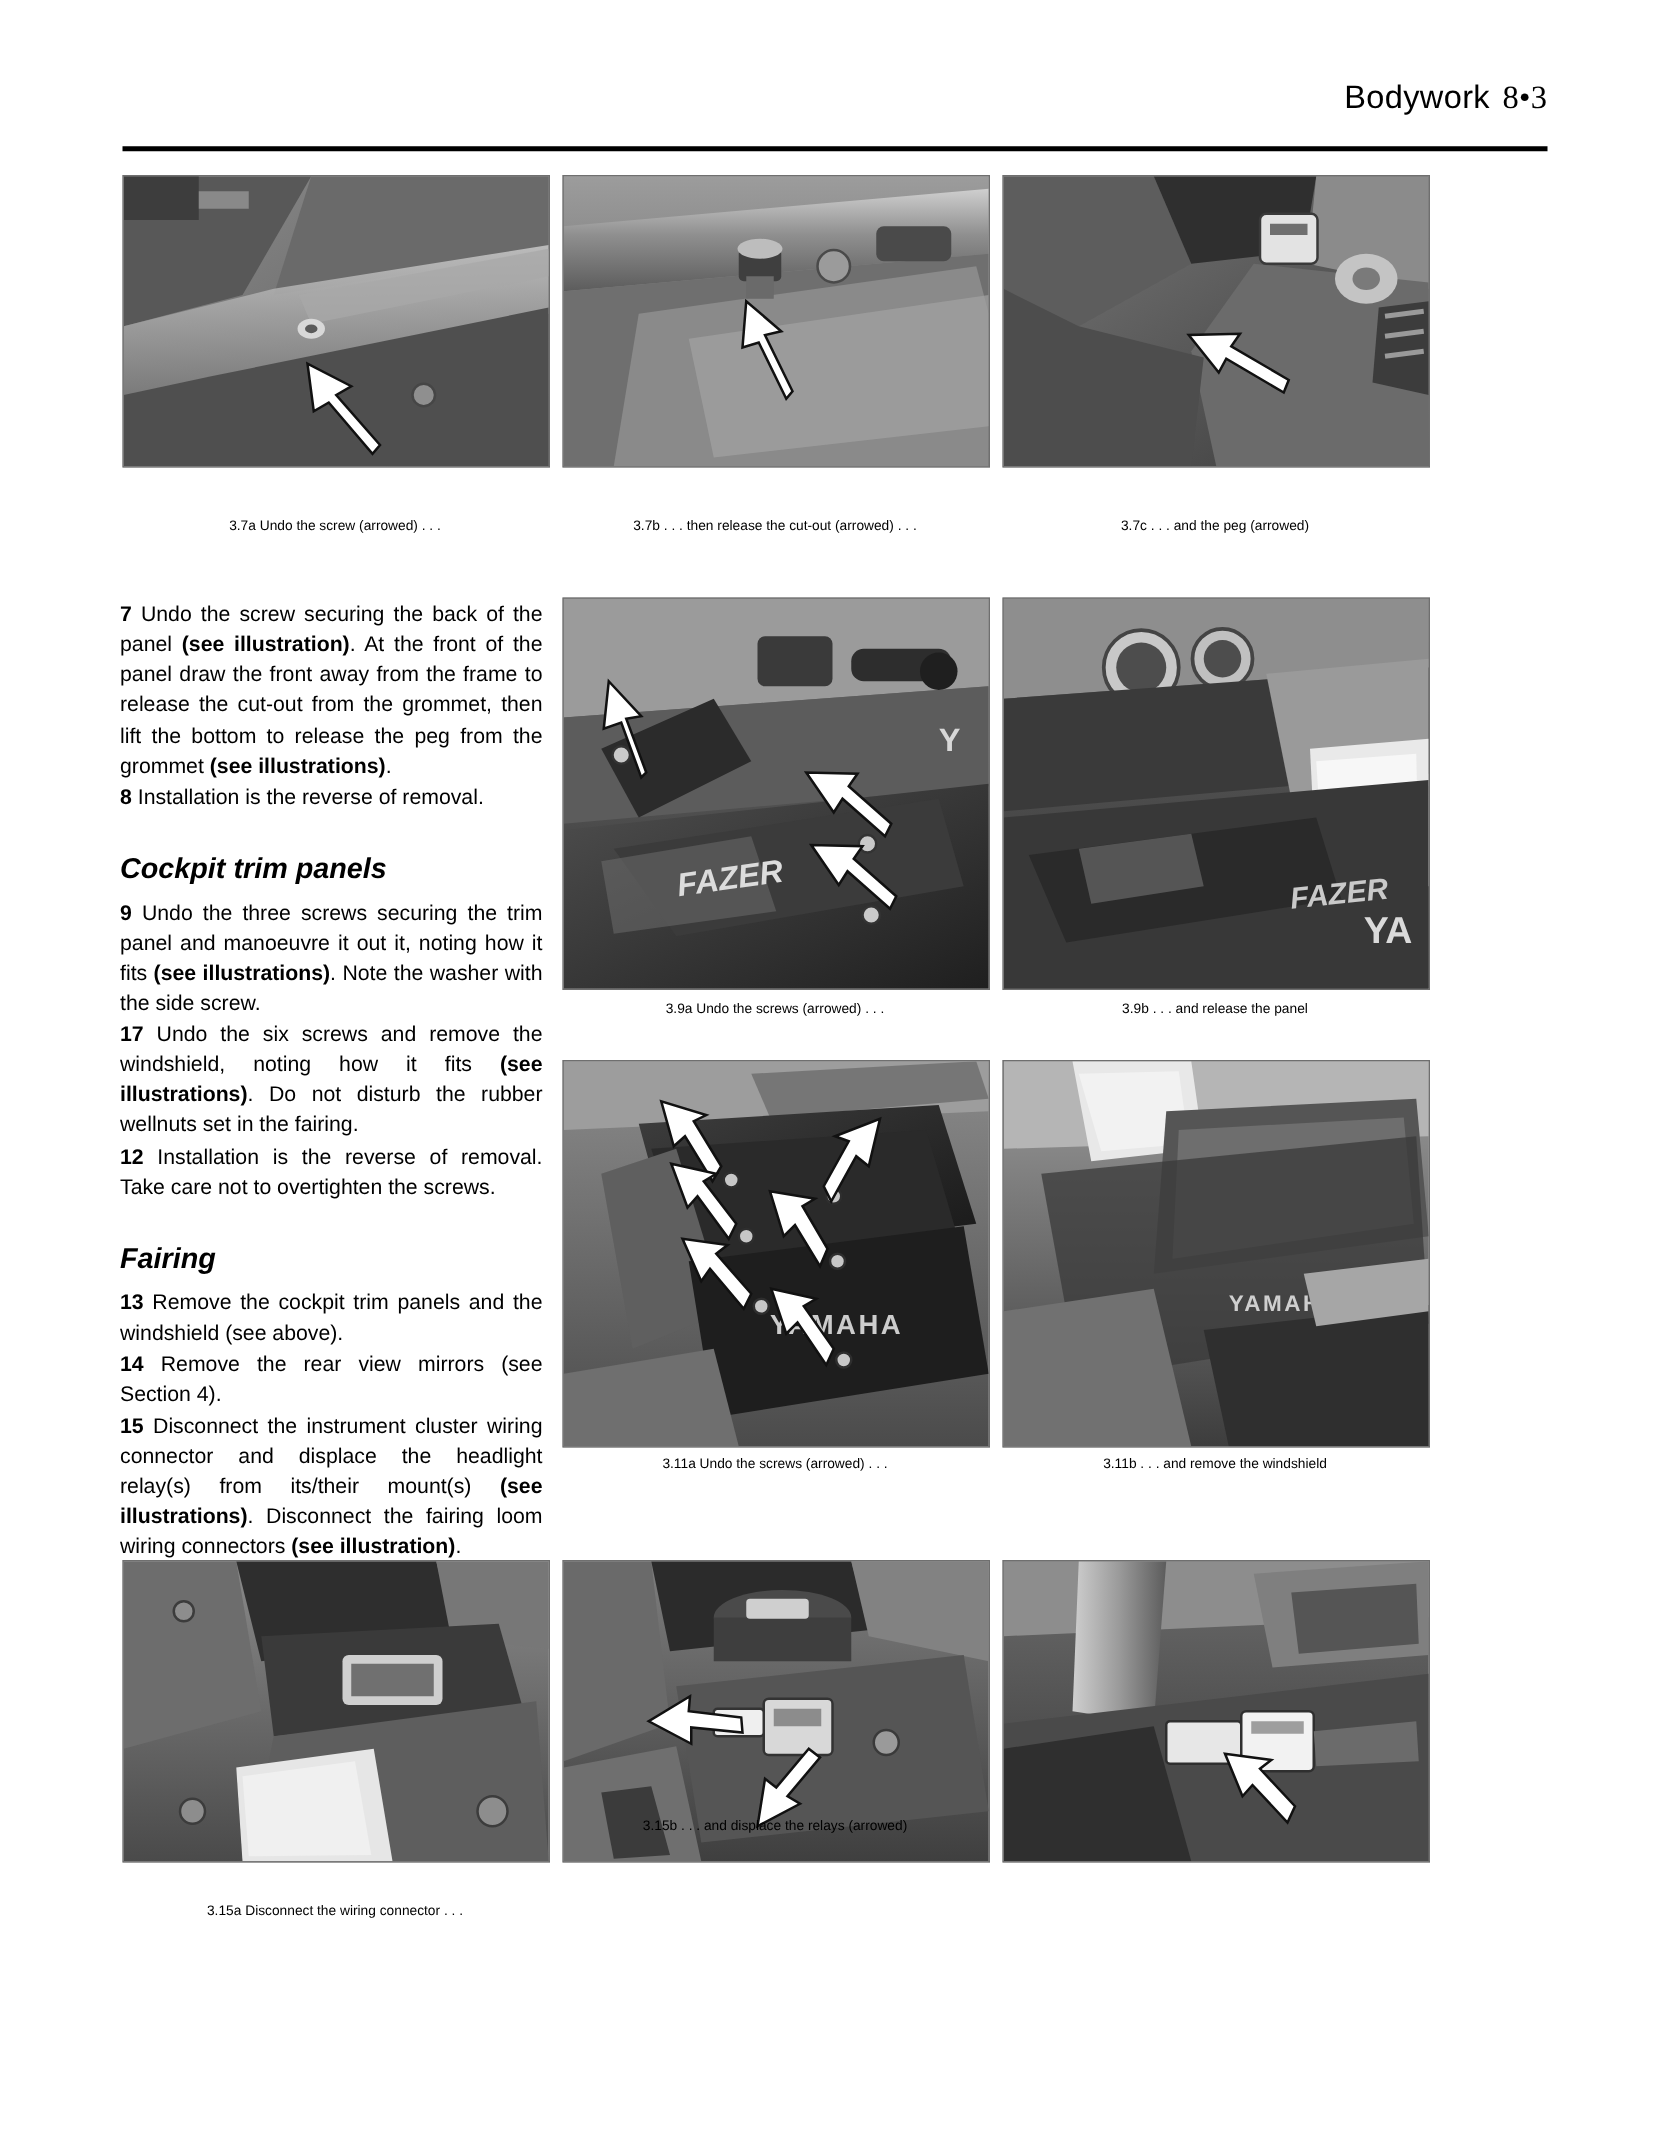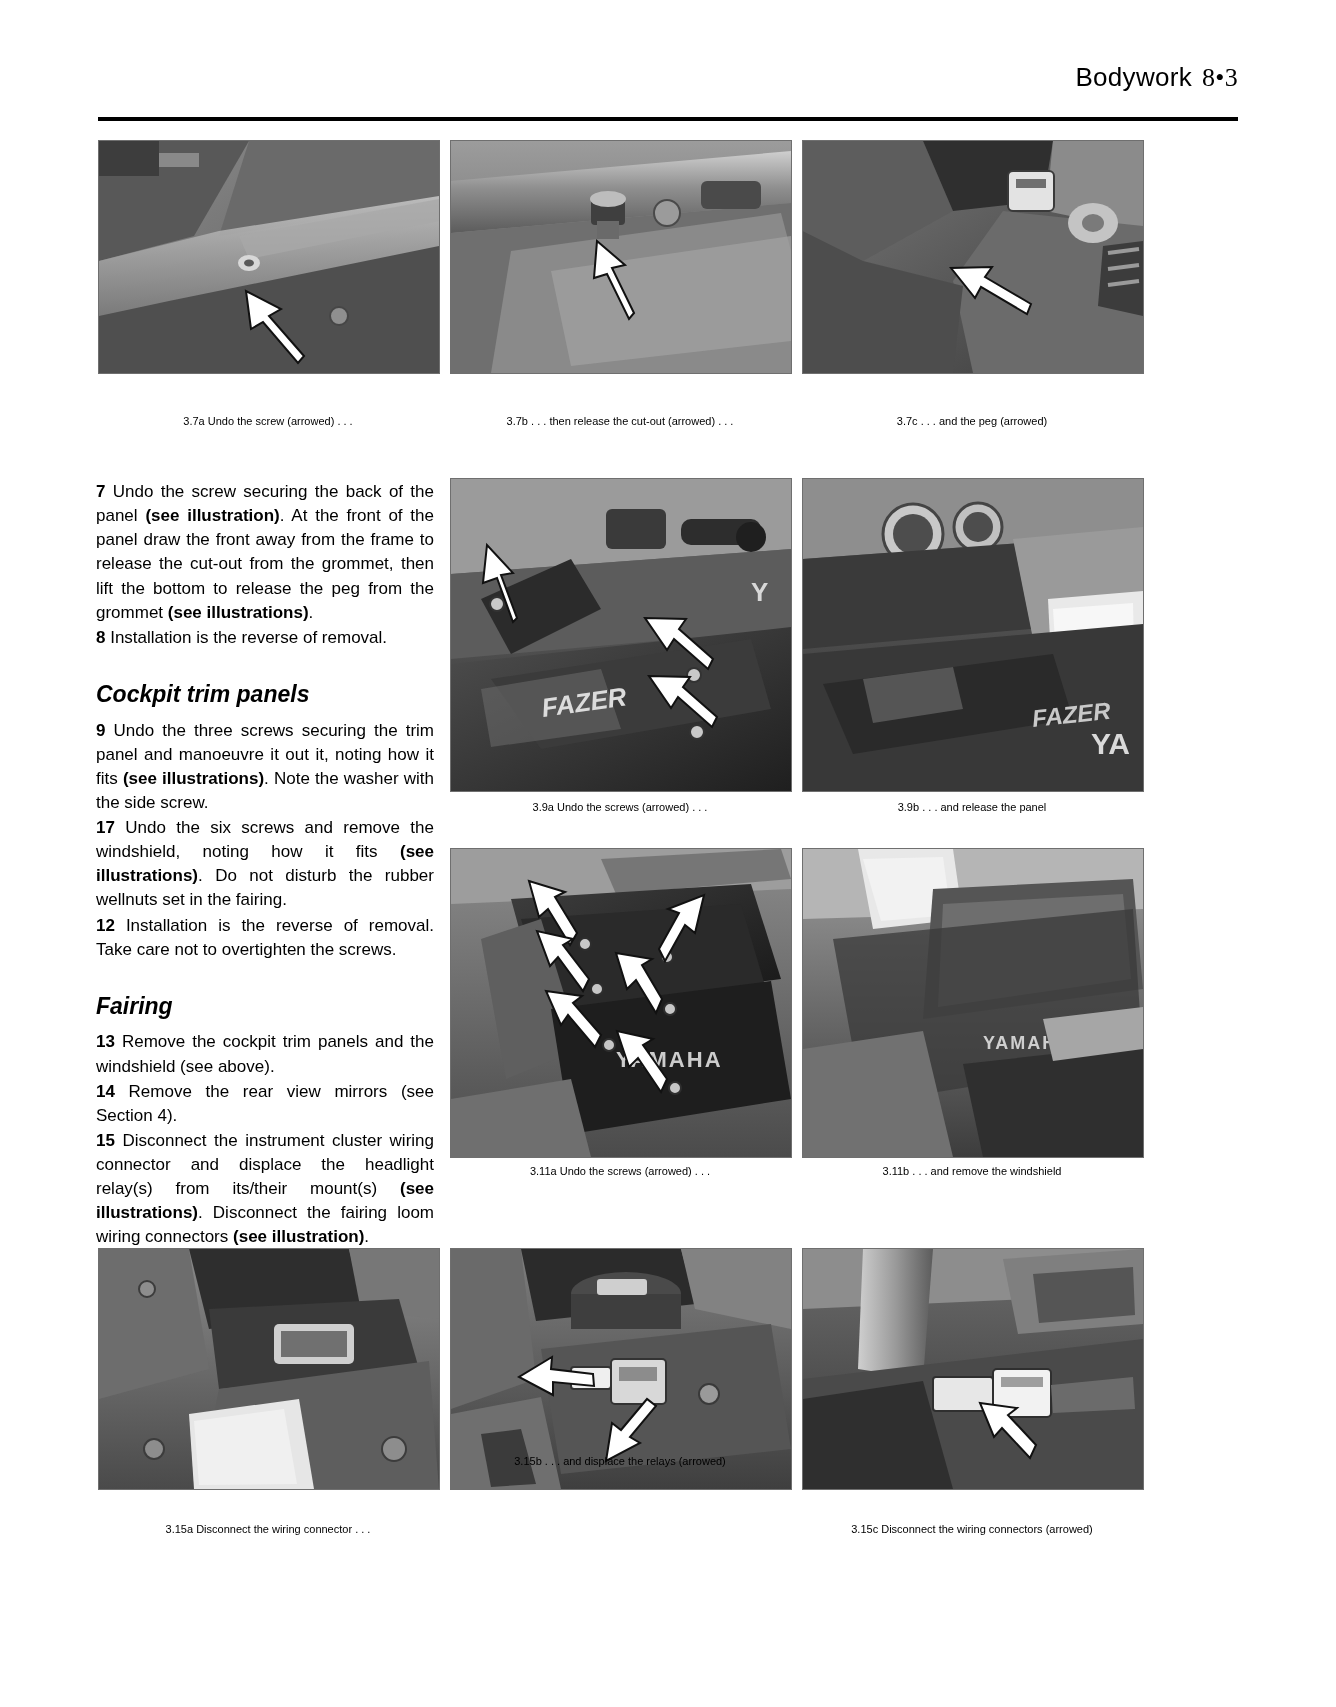--- a/index.html
+++ b/index.html
@@ -369,21 +369,20 @@
       <rect x="198" y="128" width="42" height="10" fill="#9e9e9e"></rect>
       <path d="M248 136 L330 128 L332 160 L250 164 Z" fill="#6b6b6b"></path>
       <g>
         <path d="M233 196 L205 166 L214 159 L177 154 L191 188 L199 179 L227 209 Z" fill="#fff" stroke="#111" stroke-width="2"></path>
       </g>
     </svg>
   </div>
 
   <div class="cap" style="left:88px;top:1522px;width:360px;">3.15a  Disconnect the wiring connector . . .</div>
   <div class="cap" style="left:450px;top:1454px;width:340px;">3.15b  . . . and displace the relays (arrowed)</div>
-  <div class="cap" style="left:792px;top:1522px;width:360px;">3.15c  Disconnect the wiring connectors (arrowed)</div>
 
   <div class="col" style="top:480px;">
 
     <p class="para">
       <span class="num">7</span><span> Undo the screw securing the back of the panel </span><b>(see illustration)</b><span>. At the front of the panel draw the front away from the frame to release the cut-out from the grommet, then lift the bottom to release the peg from the grommet </span><b>(see illustrations)</b><span>.</span>
     </p>
 
     <p class="para">
       <span class="num">8</span><span> Installation is the reverse of removal.</span>
     </p>

